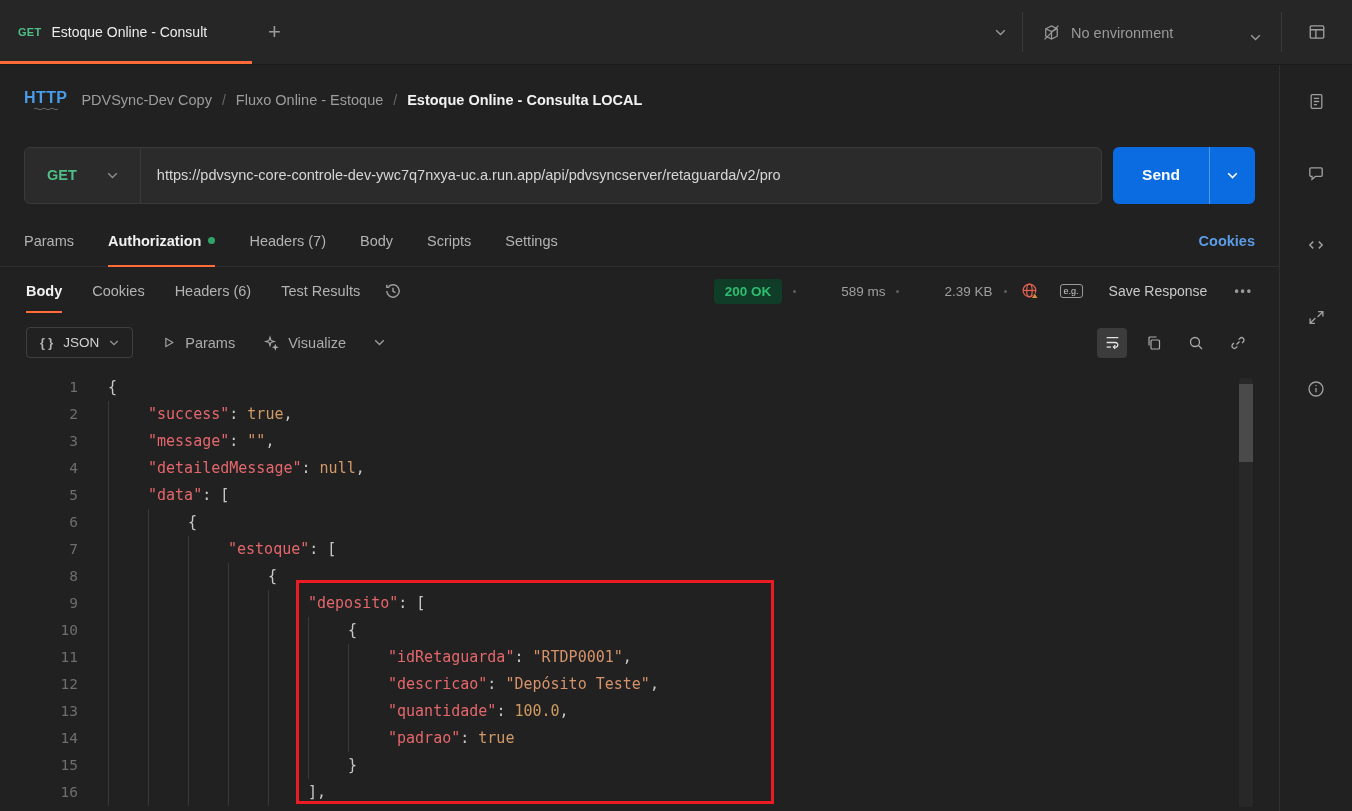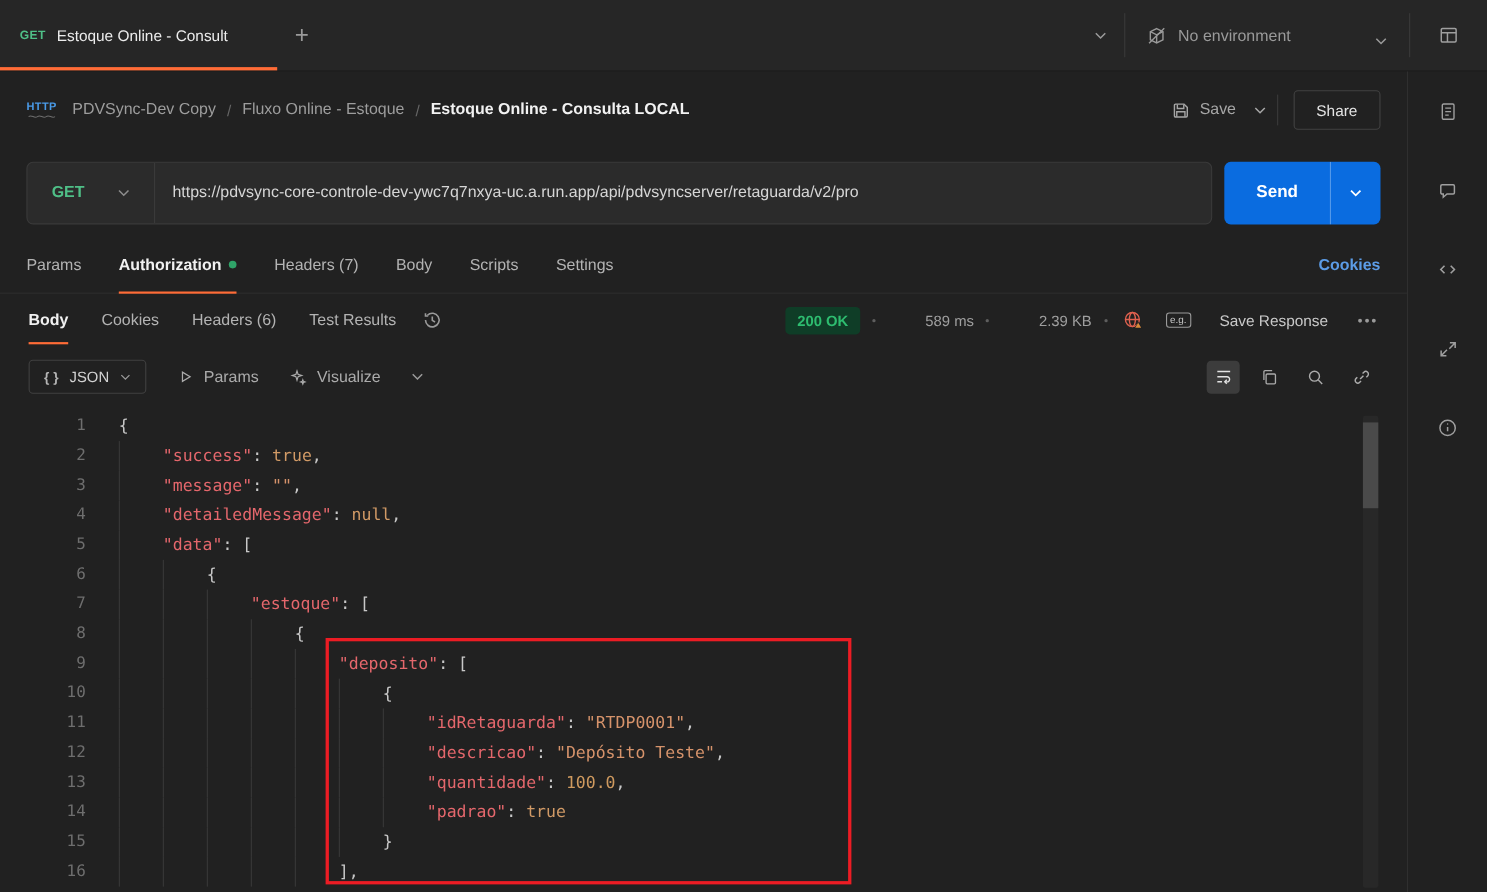--- a/index.html
+++ b/index.html
@@ -22,21 +22,21 @@
 
   
   .body-row { flex: 1; display: flex; min-height: 0; }
   .main { width: 1280px; display: flex; flex-direction: column; border-right: 1px solid #2f2f2f; }
   .right-rail { flex: 1; display: flex; flex-direction: column; align-items: center; padding-top: 19px; gap: 38px; color: #9f9f9f; }
   .rail-icon { width: 34px; height: 34px; display: flex; align-items: center; justify-content: center; border-radius: 4px; }
 
   
   .crumb-row { height: 70px; display: flex; align-items: center; padding: 0 24px; flex-shrink: 0; }
   .http-badge { display: flex; flex-direction: column; align-items: center; margin-right: 14px; }
-  .http-badge .txt { color: #4a9be8; font-size: 10px; font-weight: 700; letter-spacing: .4px; line-height: 1; }
+  .http-badge .txt { color: #4a9be8; font-size: 16px; font-weight: 700; letter-spacing: .4px; line-height: 1; }
   .crumb { color: #9d9d9d; font-size: 14.5px; cursor: default; }
   .crumb-sep { color: #666; margin: 0 10px; font-size: 14px; }
   .crumb-current { color: #f2f2f2; font-size: 14.5px; font-weight: 700; }
   .crumb-actions { margin-left: auto; display: flex; align-items: center; }
   .save-btn { display: flex; align-items: center; gap: 9px; color: #a6a6a6; font-size: 14.5px; padding: 6px 6px; }
   .save-chev { color: #a6a6a6; padding: 0 10px; display: flex; }
   .share-btn { border: 1px solid #424242; border-radius: 4px; color: #e3e3e3; font-size: 14px; padding: 9px 20px; margin-left: 14px; background: transparent; }
 
   
   .url-row { height: 80px; display: flex; align-items: center; padding: 0 24px; gap: 11px; flex-shrink: 0; }
@@ -153,39 +153,20 @@
           <svg width="26" height="5" viewBox="0 0 26 5">
               <path d="M1 3c3-2.4 5 2.4 8 0s5 2.4 8 0 5 2.4 8 0" stroke="#6e6e6e" fill="none" stroke-width="1"></path>
             </svg>
         </span>
         <span class="crumb">PDVSync-Dev Copy</span>
         <span class="crumb-sep">/</span>
         <span class="crumb">Fluxo Online - Estoque</span>
         <span class="crumb-sep">/</span>
         <span class="crumb-current">Estoque Online - Consulta LOCAL</span>
 
-        <div class="crumb-actions">
-          <div class="save-btn">
-            <span>
-              <svg width="17" height="17" viewBox="0 0 16 16" fill="none" stroke="currentColor" stroke-width="1.2">
-                  <path d="M2.5 3.5c0-.6.4-1 1-1h7.2l2.8 2.8v7.2c0 .6-.4 1-1 1h-9c-.6 0-1-.4-1-1z"></path>
-                  <path d="M5 2.8v3.4h5.5V2.8"></path>
-                  <path d="M4.5 13.2V9h7v4.2"></path>
-                </svg>
-            </span>
-            <span>Save</span>
-          </div>
-          <div class="save-chev">
-            <svg width="11" height="7" viewBox="0 0 11 7" fill="none" stroke="currentColor" stroke-width="1.4">
-                <path d="M1.2 1.2L5.5 5.5l4.3-4.3"></path>
-              </svg>
-          </div>
-          <div class="v-div" style="height:28px;"></div>
-          <button class="share-btn">Share</button>
-        </div>
       </div>
 
       <div class="url-row">
         <div class="url-bar">
           <div class="method-seg">
             <span class="method-label">GET</span>
             <span class="method-chev">
               <svg width="11" height="7" viewBox="0 0 11 7" fill="none" stroke="currentColor" stroke-width="1.4">
                   <path d="M1.2 1.2L5.5 5.5l4.3-4.3"></path>
                 </svg>

